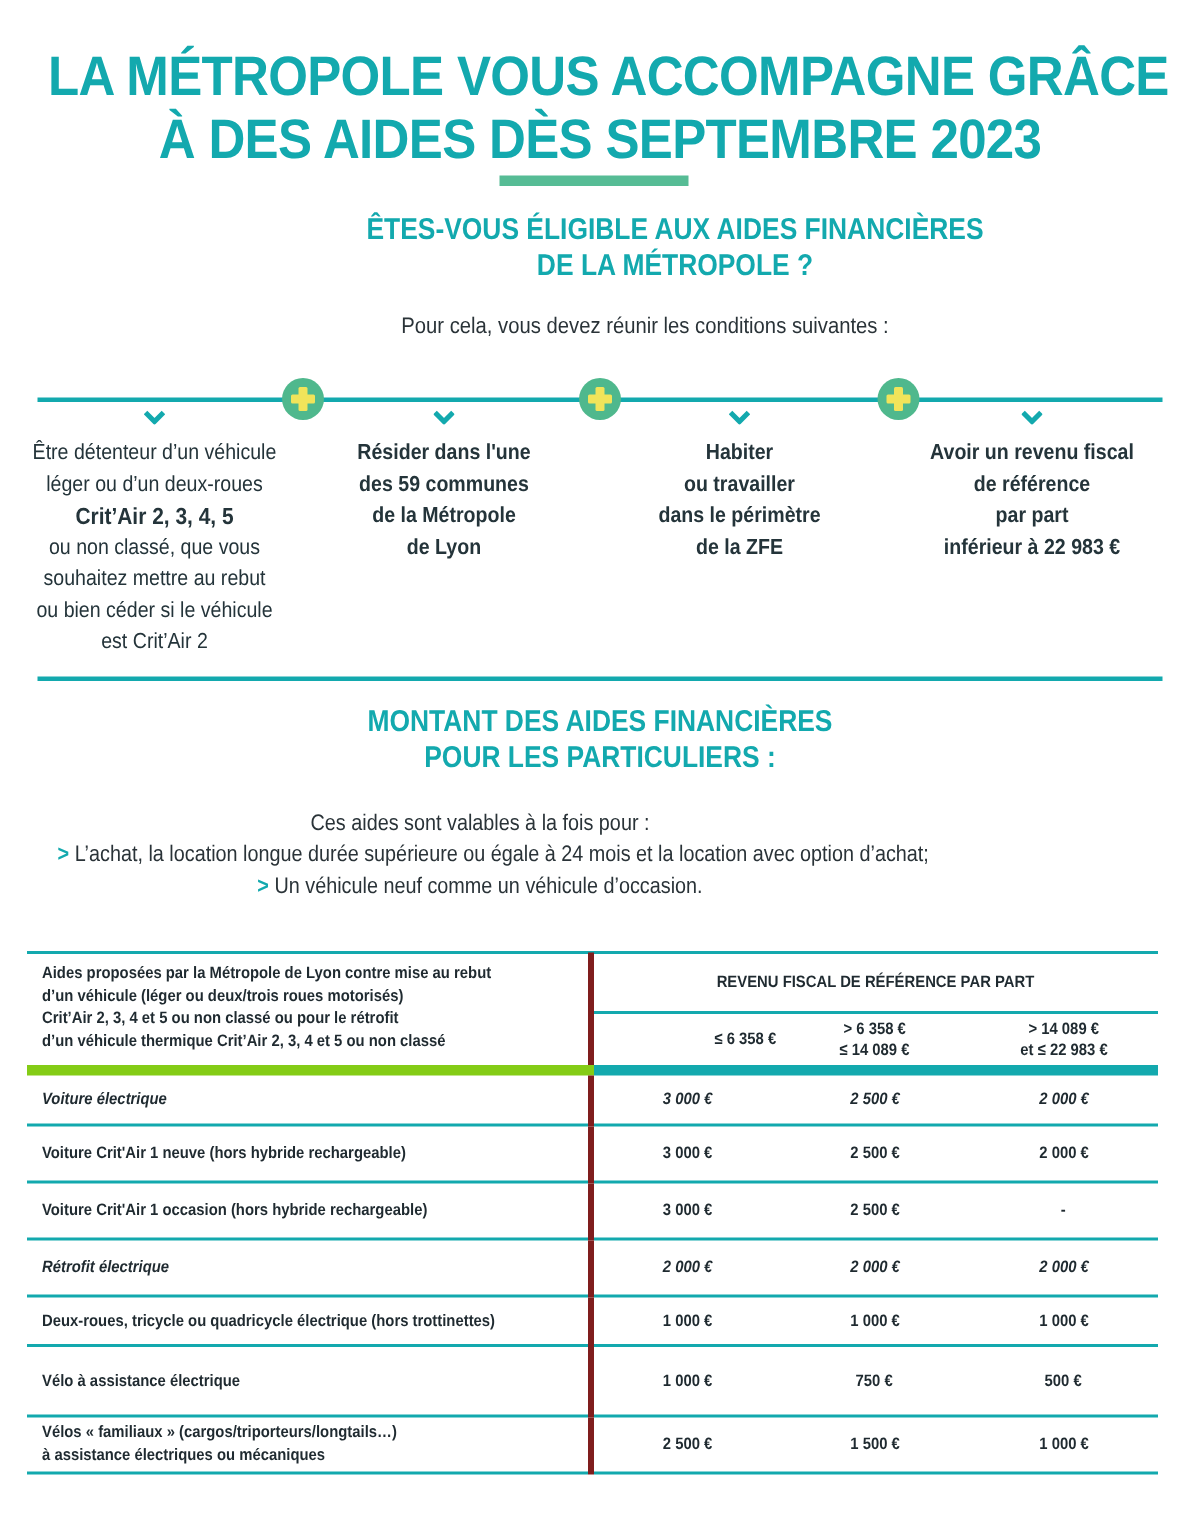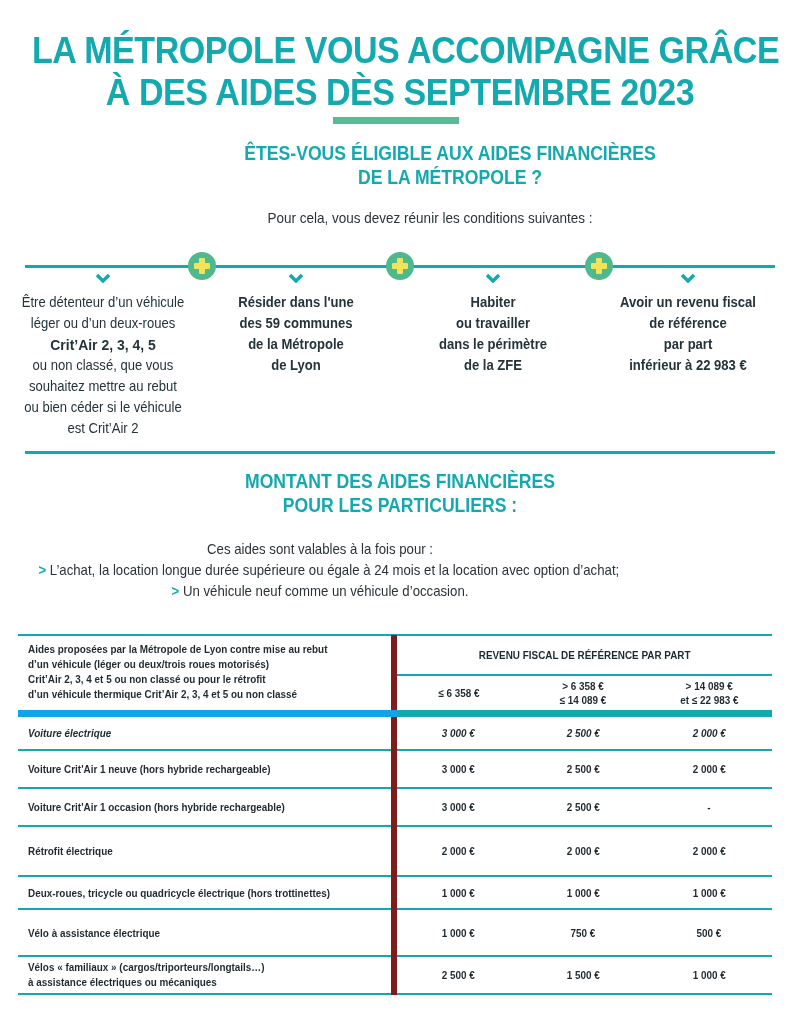--- a/index.html
+++ b/index.html
@@ -26,21 +26,21 @@
   .sep { left:25px; top:451px; width:750px; height:3px; background:#13a9ae; }
   .note { left:0; width:640px; text-align:center; font-size:15px; line-height:21px; color:#2a3338; }
   .note .row { transform:scaleX(0.88); transform-origin:center; white-space:nowrap; }
   .arrow { color:#13a9ae; font-weight:bold; }
   table.aids { position:absolute; left:18px; top:635px; width:754px; border-collapse:collapse; }
   table.aids td { border-bottom:2px solid #13a9ae; font-size:11px; font-weight:bold; color:#1f2a30; padding:0; }
   table.aids .lbl { padding-left:10px; }
   table.aids .lbl span, table.aids .val span, table.aids .hdr span { display:inline-block; transform:scaleX(0.9); transform-origin:left center; }
   table.aids .val { text-align:center; }
   table.aids .val span { transform-origin:center; }
-  .vline { border-left:6px solid #7f1d1d; }
+  .vline { border-left:4px solid #7f1d1d; }
   .thick td { border-bottom:7px solid #13a9ae !important; }
   .toprule { position:absolute; left:18px; top:634px; width:754px; height:2px; background:#13a9ae; }
 </style>
 </head>
 <body>
 
 <div class="abs title">
   <div>LA MÉTROPOLE VOUS ACCOMPAGNE GRÂCE</div>
   <div>À DES AIDES DÈS SEPTEMBRE 2023</div>
 </div>
@@ -133,30 +133,30 @@
 <div class="toprule"></div>
 <table class="aids">
   <colgroup>
     <col style="width:376px">
       <col style="width:126px">
       <col style="width:126px">
       <col style="width:126px">
   </colgroup>
   <tbody>
       <tr style="height:40px;">
-    <td class="lbl" rowspan="2" style="line-height:15px;border-bottom:7px solid #0ea5e9;">
+    <td class="lbl" rowspan="2" style="line-height:15px;border-bottom:7px solid #84cc16;">
       <div><span>Aides proposées par la Métropole de Lyon contre mise au rebut</span></div>
       <div><span>d’un véhicule (léger ou deux/trois roues motorisés)</span></div>
       <div><span>Crit’Air 2, 3, 4 et 5 ou non classé ou pour le rétrofit</span></div>
       <div><span>d’un véhicule thermique Crit’Air 2, 3, 4 et 5 ou non classé</span></div>
     </td>
     <td colspan="3" class="vline val hdr"><span>REVENU FISCAL DE RÉFÉRENCE PAR PART</span></td>
   </tr>
   <tr class="thick" style="height:38px;">
-    <td class="vline val" style="line-height:14px;"><span>≤ 6 358 €</span></td>
+    <td class="vline val" style="line-height:14px;text-align:right;"><span>≤ 6 358 €</span></td>
     <td class="val" style="line-height:14px;">
           <div><span>&gt; 6 358 €</span></div>
           <div><span>≤ 14 089 €</span></div>
         </td>
     <td class="val" style="line-height:14px;">
           <div><span>&gt; 14 089 €</span></div>
           <div><span>et ≤ 22 983 €</span></div>
         </td>
   </tr>
 
@@ -171,21 +171,21 @@
     <td class="vline val"><span>3 000 €</span></td>
     <td class="val"><span>2 500 €</span></td>
     <td class="val"><span>2 000 €</span></td>
   </tr>
   <tr style="height:38px;">
     <td class="lbl"><span>Voiture Crit'Air 1 occasion (hors hybride rechargeable)</span></td>
     <td class="vline val"><span>3 000 €</span></td>
     <td class="val"><span>2 500 €</span></td>
     <td class="val"><span>-</span></td>
   </tr>
-  <tr style="height:50px;">
+  <tr style="height:38px;font-style:italic;">
     <td class="lbl"><span>Rétrofit électrique</span></td>
     <td class="vline val"><span>2 000 €</span></td>
     <td class="val"><span>2 000 €</span></td>
     <td class="val"><span>2 000 €</span></td>
   </tr>
   <tr style="height:33px;">
     <td class="lbl"><span>Deux-roues, tricycle ou quadricycle électrique (hors trottinettes)</span></td>
     <td class="vline val"><span>1 000 €</span></td>
     <td class="val"><span>1 000 €</span></td>
     <td class="val"><span>1 000 €</span></td>

